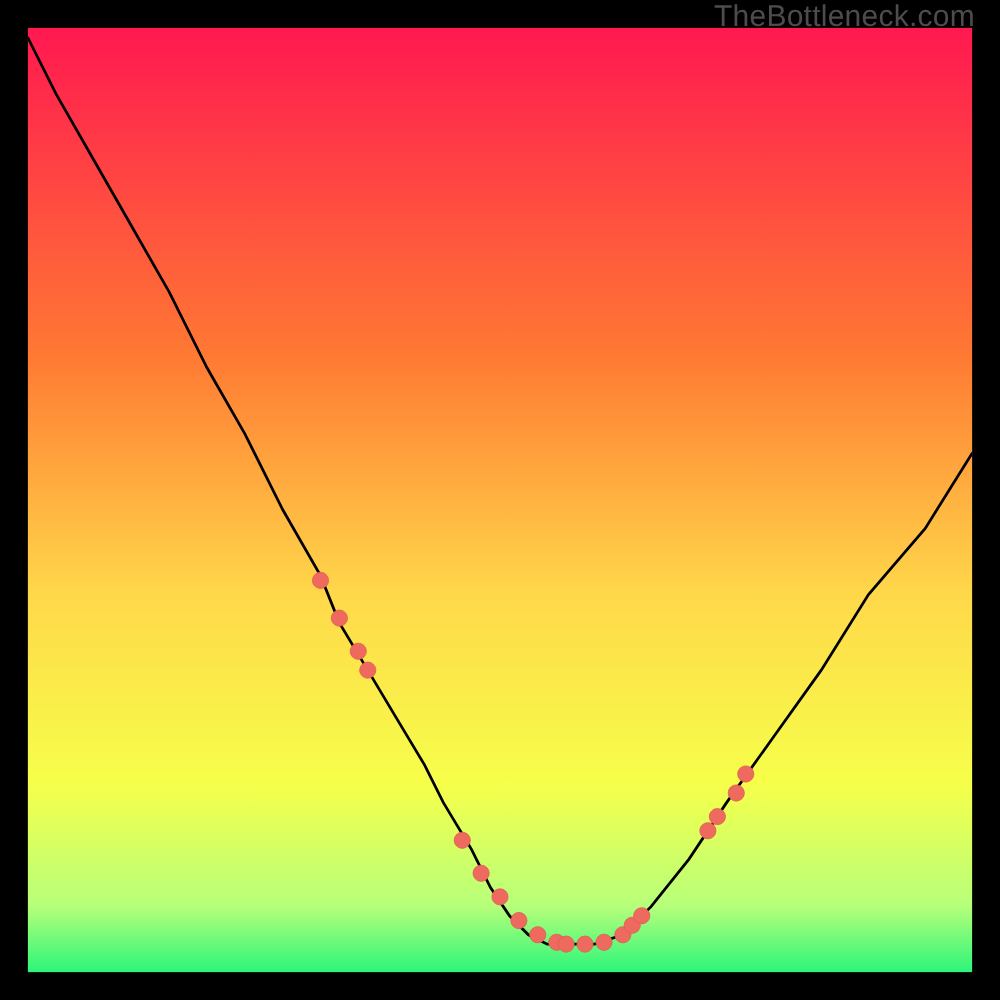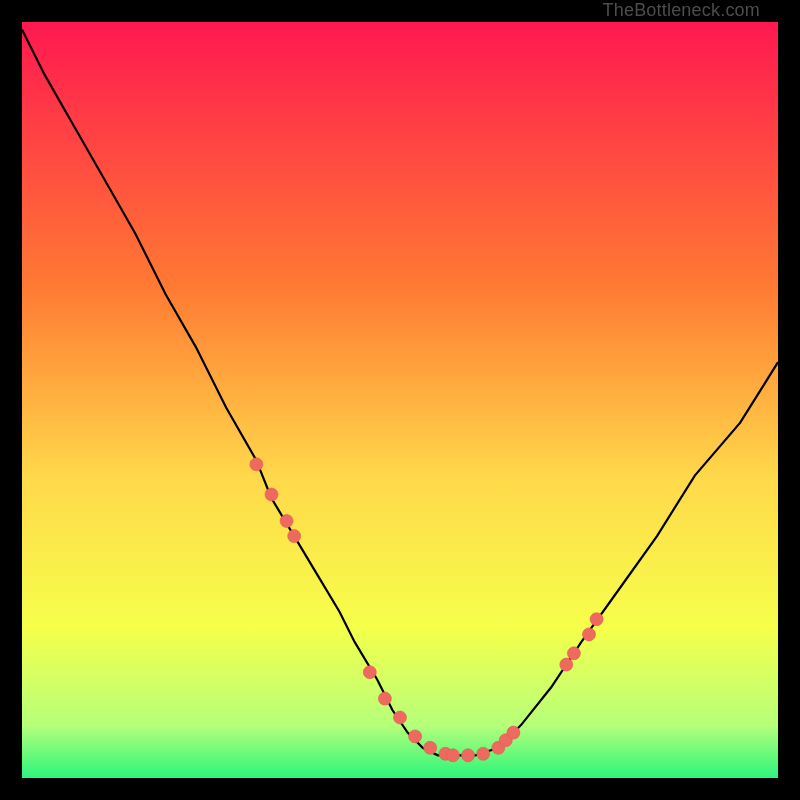--- a/index.html
+++ b/index.html
@@ -23,23 +23,23 @@
     position: absolute;
     top: 22px;
     left: 22px;
     width: 756px;
     height: 756px;
     overflow: hidden;
   }
   .watermark {
     position: absolute;
     top: 0;
-    right: 40px;
+    right: 20px;
     color: #4c4c4c;
-    font-size: 18px;
+    font-size: 24px;
     font-weight: 500;
     letter-spacing: 0.2px;
   }
   svg.curve {
     position: absolute;
     top: 0;
     left: 0;
     width: 756px;
     height: 756px;
   }

